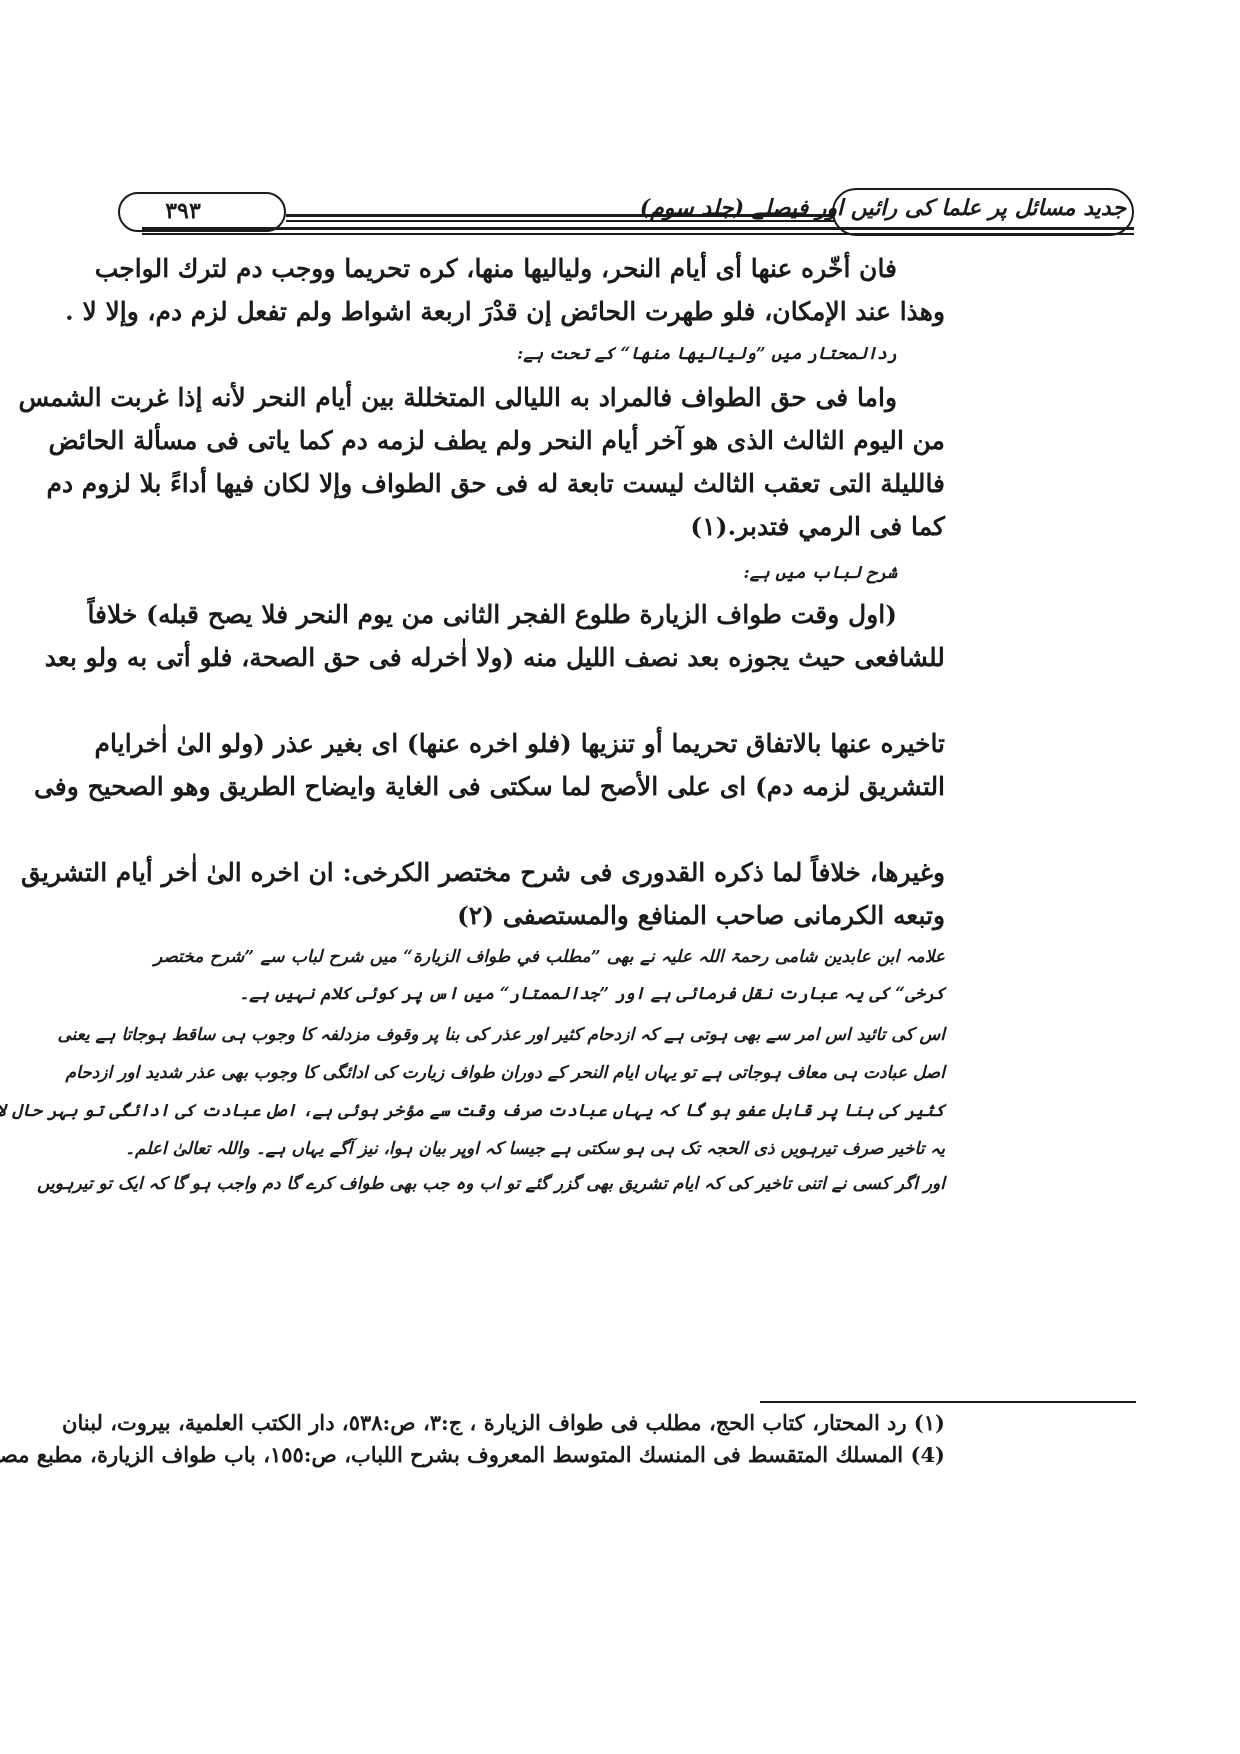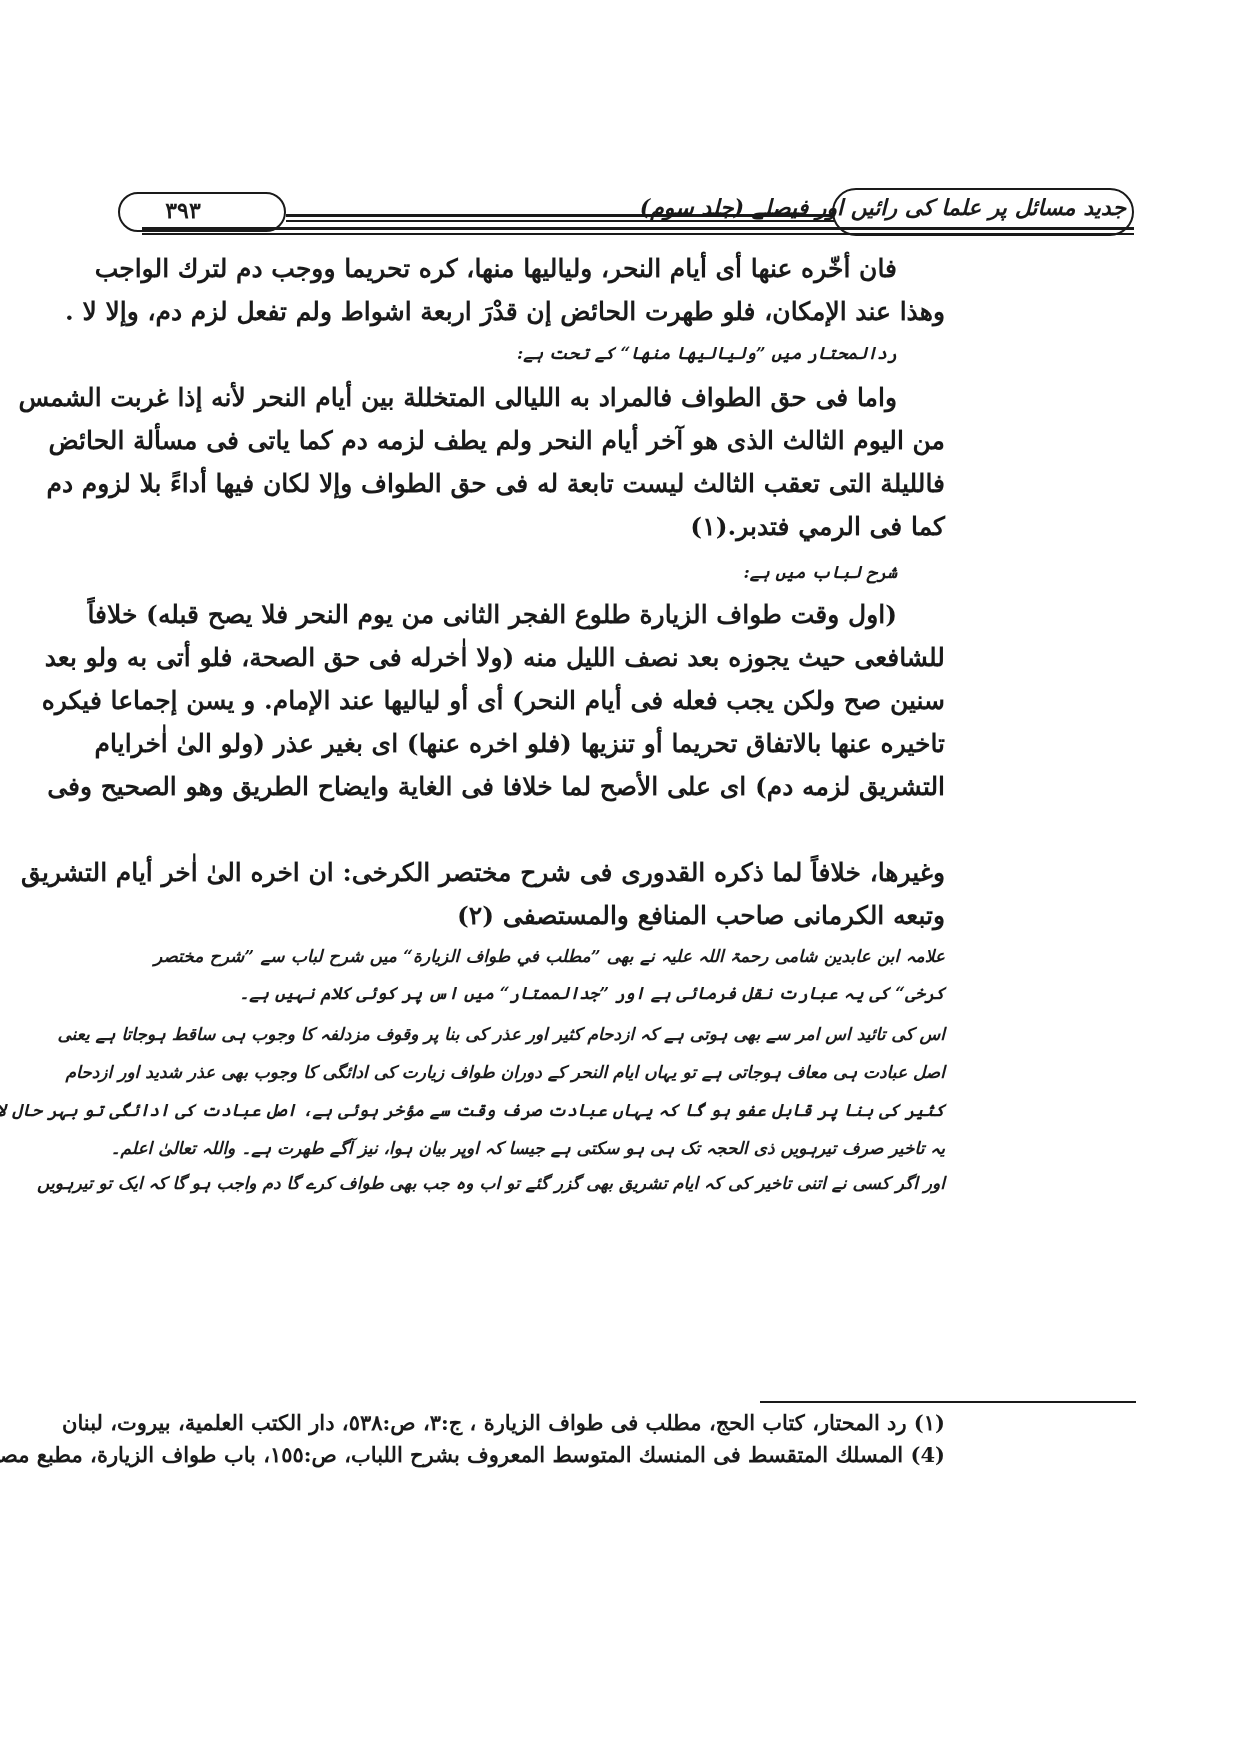--- a/index.html
+++ b/index.html
@@ -44,29 +44,28 @@
   <div class="line ar indent" style="top:254px;">فان أخّره عنها أى أيام النحر، ولياليها منها، كره تحريما ووجب دم لترك الواجب</div>
   <div class="line ar short" style="top:297px;">وهذا عند الإمكان، فلو طهرت الحائض إن قدْرَ اربعة اشواط ولم تفعل لزم دم، وإلا لا .</div>
   <div class="line ur indent" style="top:343px;">ردالمحتار میں ”ولياليها منها“ کے تحت ہے:</div>
   <div class="line ar indent" style="top:383px;">واما فى حق الطواف فالمراد به الليالى المتخللة بين أيام النحر لأنه إذا غربت الشمس</div>
   <div class="line ar" style="top:426px;">من اليوم الثالث الذى هو آخر أيام النحر ولم يطف لزمه دم كما ياتى فى مسألة الحائض</div>
   <div class="line ar" style="top:469px;">فالليلة التى تعقب الثالث ليست تابعة له فى حق الطواف وإلا لكان فيها أداءً بلا لزوم دم</div>
   <div class="line ar short" style="top:512px;">كما فى الرمي فتدبر.(١)</div>
   <div class="line ur indent" style="top:562px;">شرح لباب میں ہے:</div>
   <div class="line ar indent" style="top:600px;">(اول وقت طواف الزيارة طلوع الفجر الثانى من يوم النحر فلا يصح قبله) خلافاً</div>
   <div class="line ar" style="top:643px;">للشافعى حيث يجوزه بعد نصف الليل منه (ولا اٰخرله فى حق الصحة، فلو أتى به ولو بعد</div>
-  <div class="line ar" style="top:686px;">سنين صح ولكن يجب فعله فى أيام النحر) أى أو لياليها عند الإمام. و يسن إجماعا فيكره</div>
   <div class="line ar" style="top:729px;">تاخيره عنها بالاتفاق تحريما أو تنزيها (فلو اخره عنها) اى بغير عذر (ولو الىٰ اٰخرايام</div>
-  <div class="line ar" style="top:772px;">التشريق لزمه دم) اى على الأصح لما خلافا فى الغاية وايضاح الطريق وهو الصحيح وفى</div>
+  <div class="line ar" style="top:772px;">التشريق لزمه دم) اى على الأصح لما سکتی فى الغاية وايضاح الطريق وهو الصحيح وفى</div>
   <div class="line ar" style="top:858px;">وغيرها، خلافاً لما ذكره القدورى فى شرح مختصر الكرخى: ان اخره الىٰ اٰخر أيام التشريق</div>
   <div class="line ar short" style="top:901px;">وتبعه الكرمانى صاحب المنافع والمستصفى (٢)</div>
   <div class="line ur j" style="top:946px;">علامہ ابن عابدین شامی رحمۃ اللہ علیہ نے بھی ”مطلب في طواف الزيارة“ میں شرح لباب سے ”شرح مختصر</div>
   <div class="line ur" style="top:983px;">کرخی“ کی یہ عبارت نقل فرمائی ہے اور ”جدالممتار“ میں اس پر کوئی کلام نہیں ہے۔</div>
   <div class="line ur j" style="top:1024px;">اس کی تائید اس امر سے بھی ہوتی ہے کہ ازدحام کثیر اور عذر کی بنا پر وقوف مزدلفہ کا وجوب ہی ساقط ہوجاتا ہے یعنی</div>
   <div class="line ur j" style="top:1062px;">اصل عبادت ہی معاف ہوجاتی ہے تو یہاں ایام النحر کے دوران طواف زیارت کی ادائگی کا وجوب بھی عذر شدید اور ازدحام</div>
   <div class="line ur j" style="top:1100px;">کثیر کی بنا پر قابل عفو ہو گا کہ یہاں عبادت صرف وقت سے مؤخر ہوئی ہے، اصل عبادت کی ادائگی تو بہر حال لازم ہے۔ ہاں!</div>
-  <div class="line ur" style="top:1138px;">یہ تاخیر صرف تیرہویں ذی الحجہ تک ہی ہو سکتی ہے جیسا کہ اوپر بیان ہوا، نیز آگے طهرت ہے۔ واللہ تعالیٰ اعلم۔</div>
+  <div class="line ur" style="top:1138px;">یہ تاخیر صرف تیرہویں ذی الحجہ تک ہی ہو سکتی ہے جیسا کہ اوپر بیان ہوا، نیز آگے یہاں ہے۔ واللہ تعالیٰ اعلم۔</div>
   <div class="line ur" style="top:1173px;">اور اگر کسی نے اتنی تاخیر کی کہ ایام تشریق بھی گزر گئے تو اب وہ جب بھی طواف کرے گا دم واجب ہو گا کہ ایک تو تیرہویں</div>
 
   <div class="fn-rule"></div>
   <div class="fn" style="top:1410px;">(١) رد المحتار، كتاب الحج، مطلب فى طواف الزيارة ، ج:٣، ص:٥٣٨، دار الكتب العلمية، بيروت، لبنان</div>
   <div class="fn" style="top:1442px;">(4) المسلك المتقسط فى المنسك المتوسط المعروف بشرح اللباب، ص:١٥٥، باب طواف الزيارة، مطبع مصر</div>
 </div>
 
 </body></html>

